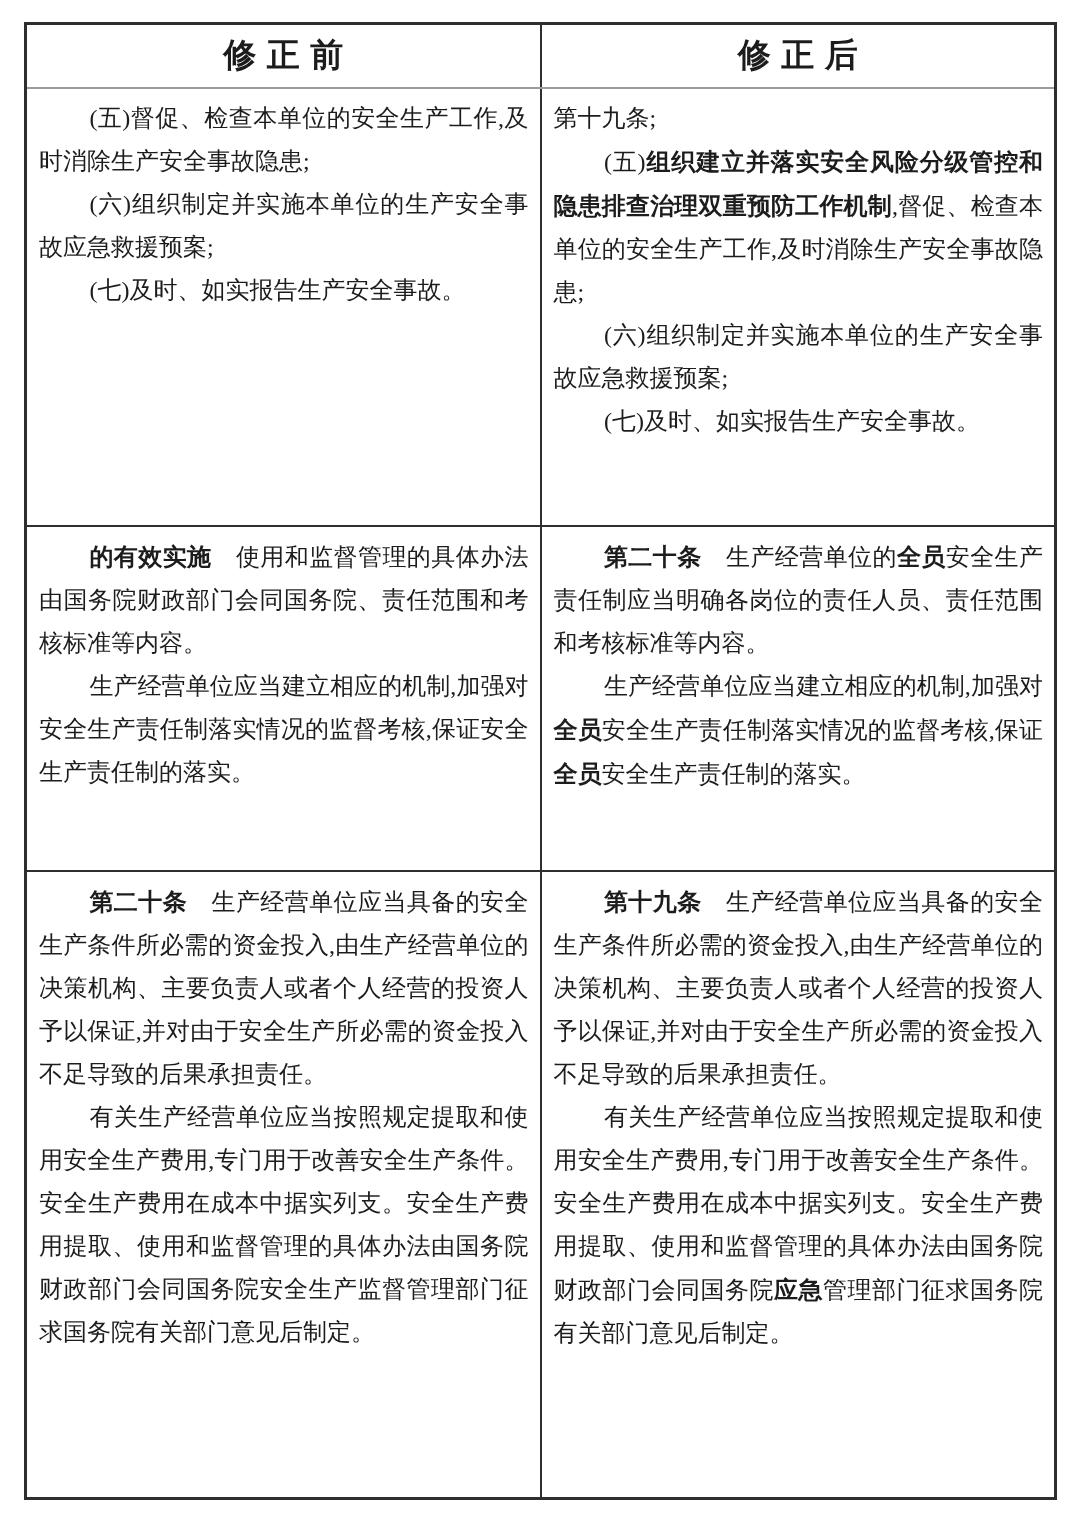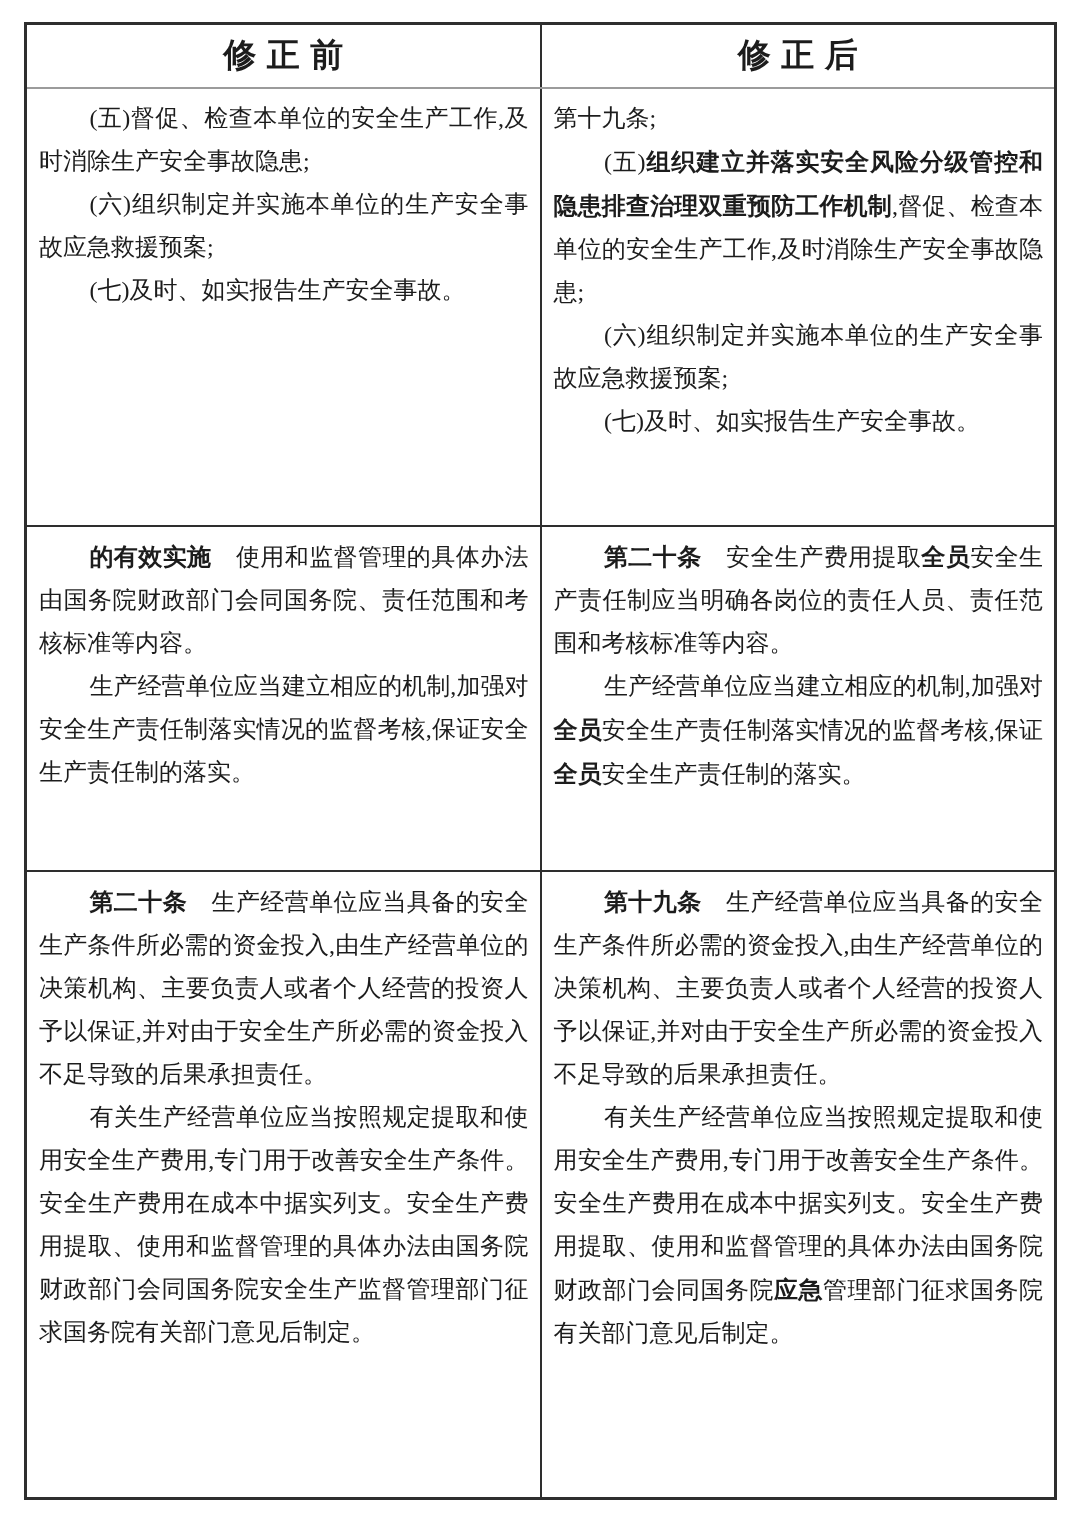--- a/index.html
+++ b/index.html
@@ -92,21 +92,21 @@
             <p class="para indent"><span>(六)组织制定并实施本单位的生产安全事故应急救援预案;</span></p>
             <p class="para indent"><span>(七)及时、如实报告生产安全事故。</span></p>
           </td>
       </tr>
       <tr class="row-2">
         <td>
             <p class="para indent"><b>的有效实施</b><span>　使用和监督管理的具体办法由国务院财政部门会同国务院、责任范围和考核标准等内容。</span></p>
             <p class="para indent"><span>生产经营单位应当建立相应的机制,加强对安全生产责任制落实情况的监督考核,保证安全生产责任制的落实。</span></p>
           </td>
         <td>
-            <p class="para indent"><b>第二十条</b><span>　安全生产费用提取</span><b>全员</b><span>安全生产责任制应当明确各岗位的责任人员、责任范围和考核标准等内容。</span></p>
+            <p class="para indent"><b>第二十条</b><span>　生产经营单位的</span><b>全员</b><span>安全生产责任制应当明确各岗位的责任人员、责任范围和考核标准等内容。</span></p>
             <p class="para indent"><span>生产经营单位应当建立相应的机制,加强对</span><b>全员</b><span>安全生产责任制落实情况的监督考核,保证</span><b>全员</b><span>安全生产责任制的落实。</span></p>
           </td>
       </tr>
       <tr class="row-3">
         <td>
             <p class="para indent"><b>第二十条</b><span>　生产经营单位应当具备的安全生产条件所必需的资金投入,由生产经营单位的决策机构、主要负责人或者个人经营的投资人予以保证,并对由于安全生产所必需的资金投入不足导致的后果承担责任。</span></p>
             <p class="para indent"><span>有关生产经营单位应当按照规定提取和使用安全生产费用,专门用于改善安全生产条件。安全生产费用在成本中据实列支。安全生产费用提取、使用和监督管理的具体办法由国务院财政部门会同国务院安全生产监督管理部门征求国务院有关部门意见后制定。</span></p>
           </td>
         <td>
             <p class="para indent"><b>第十九条</b><span>　生产经营单位应当具备的安全生产条件所必需的资金投入,由生产经营单位的决策机构、主要负责人或者个人经营的投资人予以保证,并对由于安全生产所必需的资金投入不足导致的后果承担责任。</span></p>

